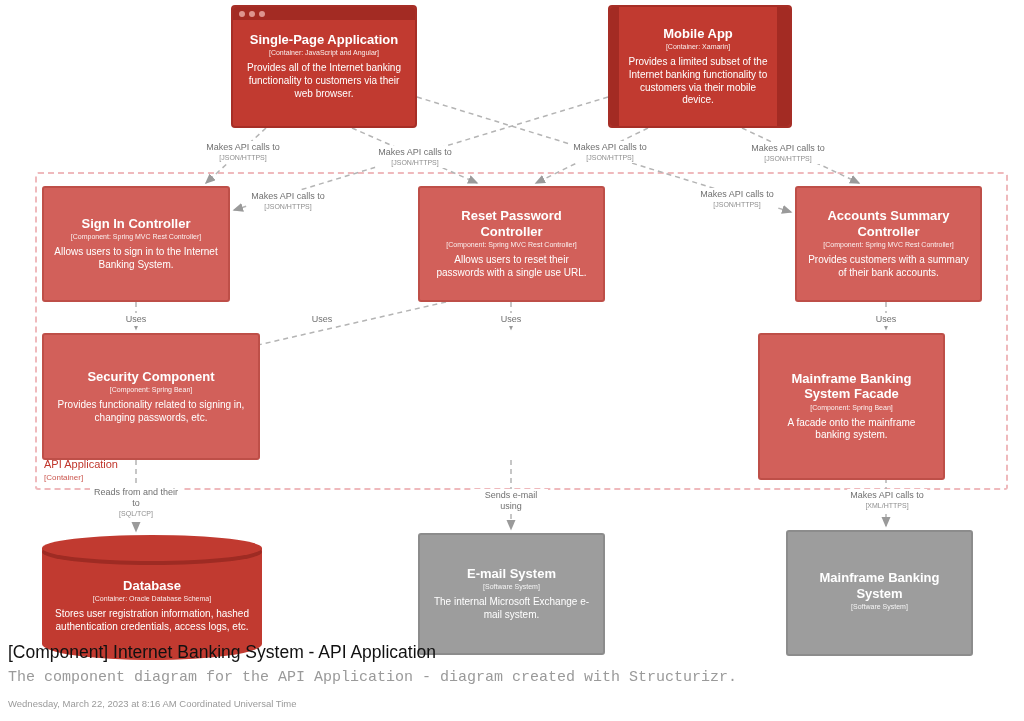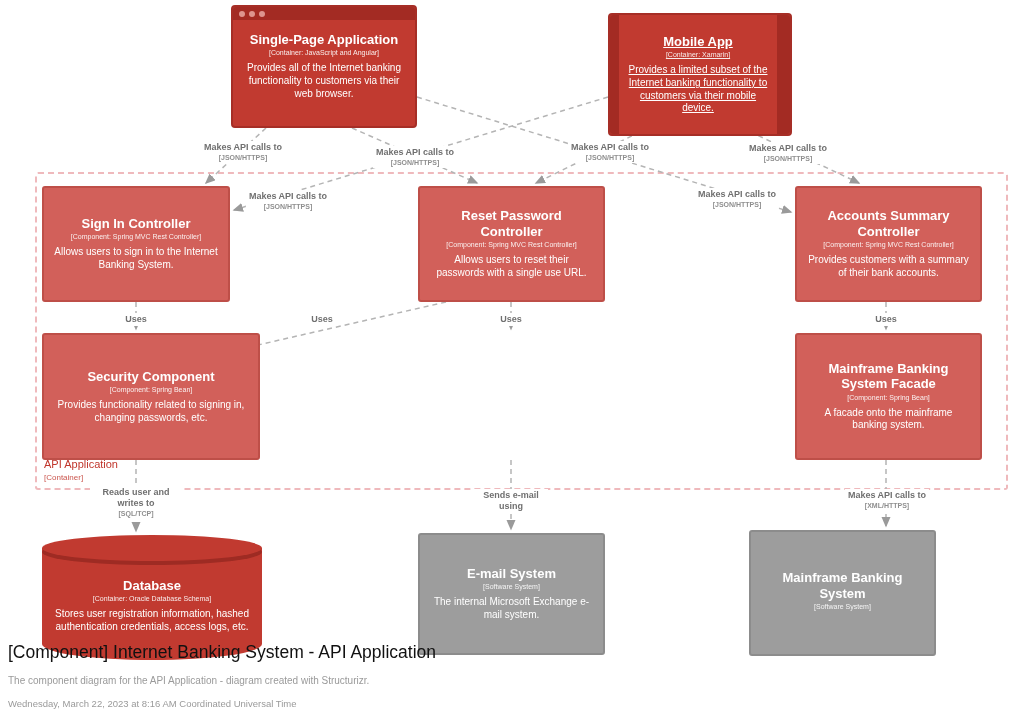--- a/index.html
+++ b/index.html
@@ -48,29 +48,29 @@
   .cyl-top  { position:absolute; top:0; left:0; right:0; height:26px; border-radius:50%; background:#C13A30; z-index:2; }
   .cyl-body { position:absolute; top:13px; left:0; right:0; bottom:0; background:#C13A30;
               border-radius:0 0 50% 50% / 0 0 16px 16px; z-index:0; }
   .cyl-text { position:absolute; left:0; right:0; top:0; bottom:0; z-index:4;
               display:flex; flex-direction:column; align-items:center; justify-content:center;
               text-align:center; color:#fff; padding:24px 12px 8px 12px; box-sizing:border-box; }
 
   
   .edge-label {
     position:absolute; z-index:4; transform:translateX(-50%);
-    text-align:center; background:#ffffff; padding:1px 3px; color:#707070;font-weight:bold;
+    text-align:center; background:#ffffff; padding:1px 3px; color:#707070;
   }
   .el-text  { font-size:9px; line-height:1.2; }
   .el-proto { font-size:7px; color:#8f8f8f; line-height:1.3; }
 
   
   .footer { position:absolute; left:8px; top:642px; z-index:5; }
   .footer-title    { font-size:17.5px; color:#111111; }
-  .footer-subtitle { font-size:10px; color:#9a9a9a; margin-top:12px; }
+  .footer-subtitle { font-size:15px; color:#9a9a9a; margin-top:6px;font-family:Liberation Mono, monospace; }
   .footer-time     { font-size:9.5px; color:#9a9a9a; margin-top:12px; }
 </style>
 </head>
 <body>
 
 <div class="canvas">
 
   <div class="boundary">
     <div class="boundary-label">API Application</div>
     <div class="boundary-meta">[Container]</div>
@@ -101,21 +101,21 @@
     <div class="spa-chrome">
       <span class="chrome-dot" style="left:6px;"></span>
       <span class="chrome-dot" style="left:16px;"></span>
       <span class="chrome-dot" style="left:26px;"></span>
     </div>
     <div class="node-title">Single-Page Application</div>
     <div class="node-meta">[Container: JavaScript and Angular]</div>
     <div class="node-desc">Provides all of the Internet banking functionality to customers via their web browser.</div>
   </div>
 
-  <div class="node container-node" style="left:608px; top:13px; width:184px; height:123px; padding-left:18px; padding-right:22px;text-decoration:underline;">
+  <div class="node container-node" style="left:608px; top:5px; width:184px; height:123px; padding-left:18px; padding-right:22px;">
     <div class="mobile-bar-left"></div>
     <div class="mobile-bar-right"></div>
     <div class="node-title">Mobile App</div>
     <div class="node-meta">[Container: Xamarin]</div>
     <div class="node-desc">Provides a limited subset of the Internet banking functionality to customers via their mobile device.</div>
   </div>
 
   <div class="node component-node" style="left:42px; top:186px; width:188px; height:116px;">
     <div class="node-title">Sign In Controller</div>
     <div class="node-meta">[Component: Spring MVC Rest Controller]</div>
@@ -134,21 +134,21 @@
     <div class="node-desc">Allows users to reset their passwords with a single use URL.</div>
   </div>
 
   <div class="node component-node" style="left:42px; top:333px; width:218px; height:127px;">
     <div class="node-title">Security Component</div>
     <div class="node-meta">[Component: Spring Bean]</div>
     <div class="node-desc">Provides functionality related to signing in, changing passwords, etc.</div>
   </div>
 
 
-  <div class="node component-node" style="left:795px; top:333px; width:187px; height:127px;align-items:center;">
+  <div class="node component-node" style="left:758px; top:333px; width:187px; height:147px;align-items:center;">
     <div class="node-title">Mainframe Banking System Facade</div>
     <div class="node-meta">[Component: Spring Bean]</div>
     <div class="node-desc">A facade onto the mainframe banking system.</div>
   </div>
 
   <div class="cyl-node" style="left:42px; top:535px; width:220px; height:125px;">
     <div class="cyl-arc"></div>
     <div class="cyl-top"></div>
     <div class="cyl-body"></div>
     <div class="cyl-text">
@@ -157,21 +157,21 @@
       <div class="node-desc">Stores user registration information, hashed authentication credentials, access logs, etc.</div>
     </div>
   </div>
 
   <div class="node external-node" style="left:418px; top:533px; width:187px; height:122px;">
     <div class="node-title">E-mail System</div>
     <div class="node-meta">[Software System]</div>
     <div class="node-desc">The internal Microsoft Exchange e-mail system.</div>
   </div>
 
-  <div class="node external-node" style="left:749px; top:530px; width:187px; height:126px;">
+  <div class="node external-node" style="left:786px; top:530px; width:187px; height:126px;">
     <div class="node-title">Mainframe Banking System</div>
     <div class="node-meta">[Software System]</div>
   </div>
 
   <div class="edge-label" style="left:243px; top:141px;">
     <div class="el-text">Makes API calls to</div>
     <div class="el-proto">[JSON/HTTPS]</div>
   </div>
   <div class="edge-label" style="left:415px; top:146px;">
     <div class="el-text">Makes API calls to</div>
@@ -201,21 +201,21 @@
     <div class="el-text">Uses</div>
   </div>
   <div class="edge-label" style="left:511px; top:313px;">
     <div class="el-text">Uses</div>
   </div>
   <div class="edge-label" style="left:886px; top:313px;">
     <div class="el-text">Uses</div>
   </div>
 
   <div class="edge-label" style="left:136px; top:486px; width:86px;">
-    <div class="el-text">Reads user and writes to</div>
+    <div class="el-text">Reads from and their to</div>
     <div class="el-proto">[SQL/TCP]</div>
   </div>
   <div class="edge-label" style="left:511px; top:489px; width:68px;">
     <div class="el-text">Sends e-mail using</div>
   </div>
   <div class="edge-label" style="left:887px; top:489px;">
     <div class="el-text">Makes API calls to</div>
     <div class="el-proto">[XML/HTTPS]</div>
   </div>
 

